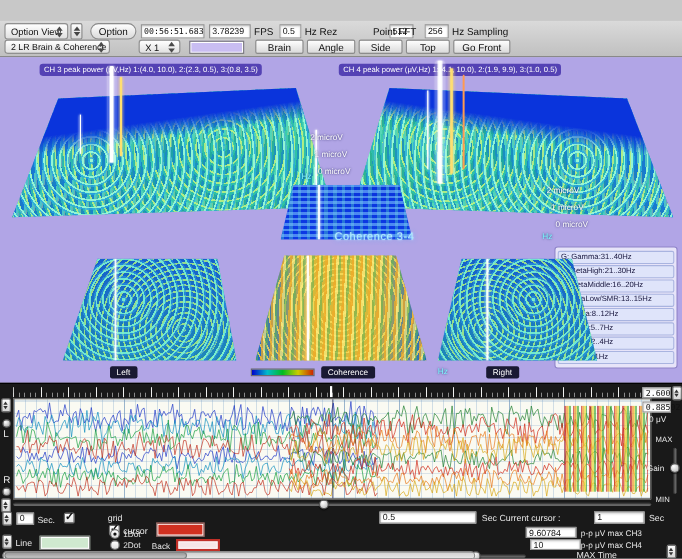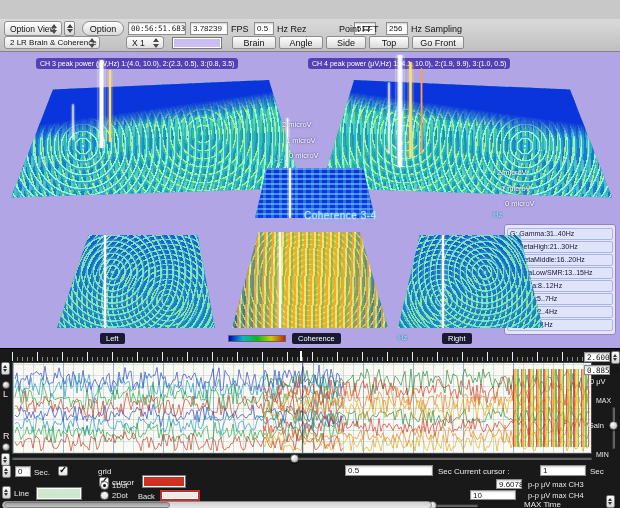--- a/index.html
+++ b/index.html
@@ -350,25 +350,25 @@
 
     <div class="field" style="left:345px; top:116px; width:88px; height:11px;">
       <span>0.5</span>
     </div>
     <div class="scopelbl" style="left:438px; top:118px;">Sec Current cursor :</div>
     <div class="field" style="left:540px; top:116px; width:46px; height:11px;">
       <span>1</span>
     </div>
     <div class="scopelbl" style="left:590px; top:118px;">Sec</div>
 
-    <div class="field" style="left:496px; top:130px; width:26px; height:10px;">
+    <div class="field" style="left:478px; top:130px; width:46px; height:10px;">
       <span>9.60784</span>
     </div>
     <div class="scopelbl" style="left:528px; top:131px; font-size:7.5px;">p-p μV max CH3</div>
-    <div class="field" style="left:470px; top:141px; width:46px; height:10px;">
+    <div class="field" style="left:482px; top:141px; width:46px; height:10px;">
       <span>10</span>
     </div>
     <div class="scopelbl" style="left:528px; top:142px; font-size:7.5px;">p-p μV max CH4</div>
 
     <div class="track-h" style="left:348px; top:155px; width:130px;"></div>
     <div class="sthumb" style="left:428px; top:152px;"></div>
     <div class="scopelbl" style="left:524px; top:151px;">MAX Time</div>
     <div class="mini-stepper" style="left:606px; top:146px;"></div>
 
     <div class="scrolltrack">

